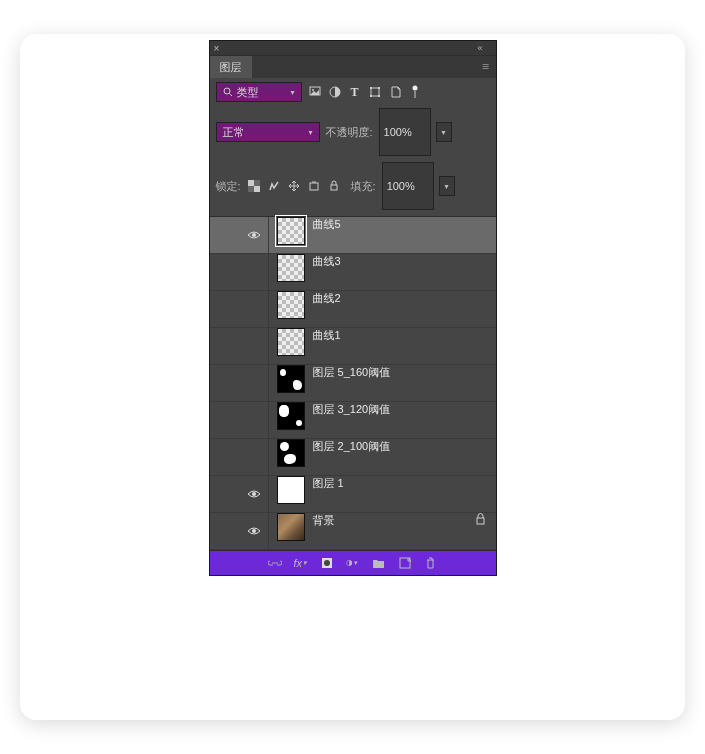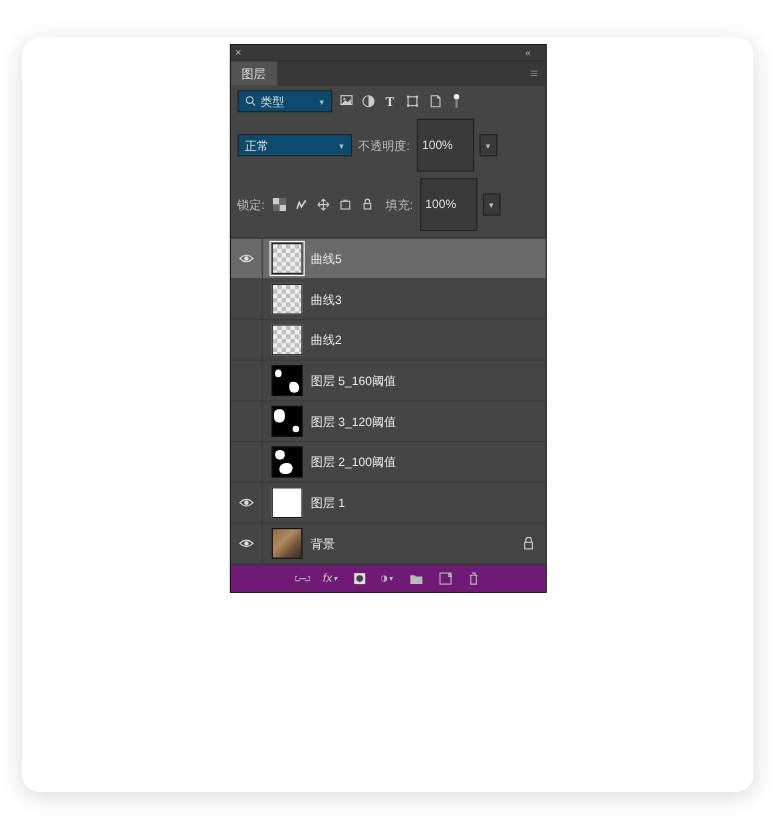--- a/index.html
+++ b/index.html
@@ -65,21 +65,21 @@
     margin-left:auto; width:20px; color:#999; font-size:13px;
     display:flex;align-items:center;justify-content:center;
   }
   
   .filterrow {
     display:flex; align-items:center; gap:6px;
     padding: 4px 6px 6px 6px;
   }
   .dropdown {
     display:flex;align-items:center;
-    background:#0c4a6e;
+    background:#701a75;
     border:1px solid #222;
     height:18px;
     padding:0 6px;
     gap:4px;
     color:#ddd;
   }
   .dropdown .caret { margin-left:auto; font-size:8px; color:#bbb; }
   .filterrow .dropdown { width: 72px; }
   .modeset {
     display:flex; gap:6px; align-items:center;
@@ -117,24 +117,25 @@
   .lockrow .iconset { display:flex; gap:6px; align-items:center; }
   .lockrow .iconset span {
     width:14px;height:14px;display:flex;align-items:center;justify-content:center;font-size:11px;color:#ccc;
   }
   
   .layers {
     border-top:1px solid #2d2d2d;
     border-bottom:1px solid #2d2d2d;
   }
   .layer {
-    display:flex; align-items:center;
+    display:flex; align-items:flex-start;
     height: 36px;
     border-bottom:1px solid #3a3a3a;
     background:#454545;
+    padding-left:30px;
   }
   .layer.selected { background:#6a6a6a; }
   .eye {
     width:28px; height:100%;
     display:flex;align-items:center;justify-content:center;
     border-right:1px solid #3a3a3a;
     color:#ddd; font-size:13px;
   }
   .eye.off { color:transparent; }
   .thumb {
@@ -182,21 +183,21 @@
   }
   .lname { color:#e8e8e8; font-size:11px; }
   .lockicon {
     margin-left:auto; margin-right:10px; color:#ccc; font-size:12px;
   }
   
   .bottombar {
     height:24px;
     display:flex; align-items:center; justify-content:center;
     gap:12px;
-    background:#701a75;
+    background:#6d28d9;
     color:#bbb;
   }
   .bottombar span {
     width:14px;height:14px;display:flex;align-items:center;justify-content:center;font-size:11px;
   }
   svg { display:block; }
 </style>
 </head>
 <body>
 
@@ -331,20 +332,25 @@
         </div>
         <div class="layer">
           <div class="eye off"></div>
           <div class="thumb checker"></div>
           <div class="lname">曲线3</div>
         </div>
         <div class="layer">
           <div class="eye off"></div>
           <div class="thumb checker"></div>
           <div class="lname">曲线2</div>
+        </div>
+        <div class="layer">
+          <div class="eye off"></div>
+          <div class="thumb checker"></div>
+          <div class="lname">曲线1</div>
         </div>
         <div class="layer">
           <div class="eye off"></div>
           <div class="thumb threshold t1"></div>
           <div class="lname">图层 5_160阈值</div>
         </div>
         <div class="layer">
           <div class="eye off"></div>
           <div class="thumb threshold t3"></div>
           <div class="lname">图层 3_120阈值</div>

